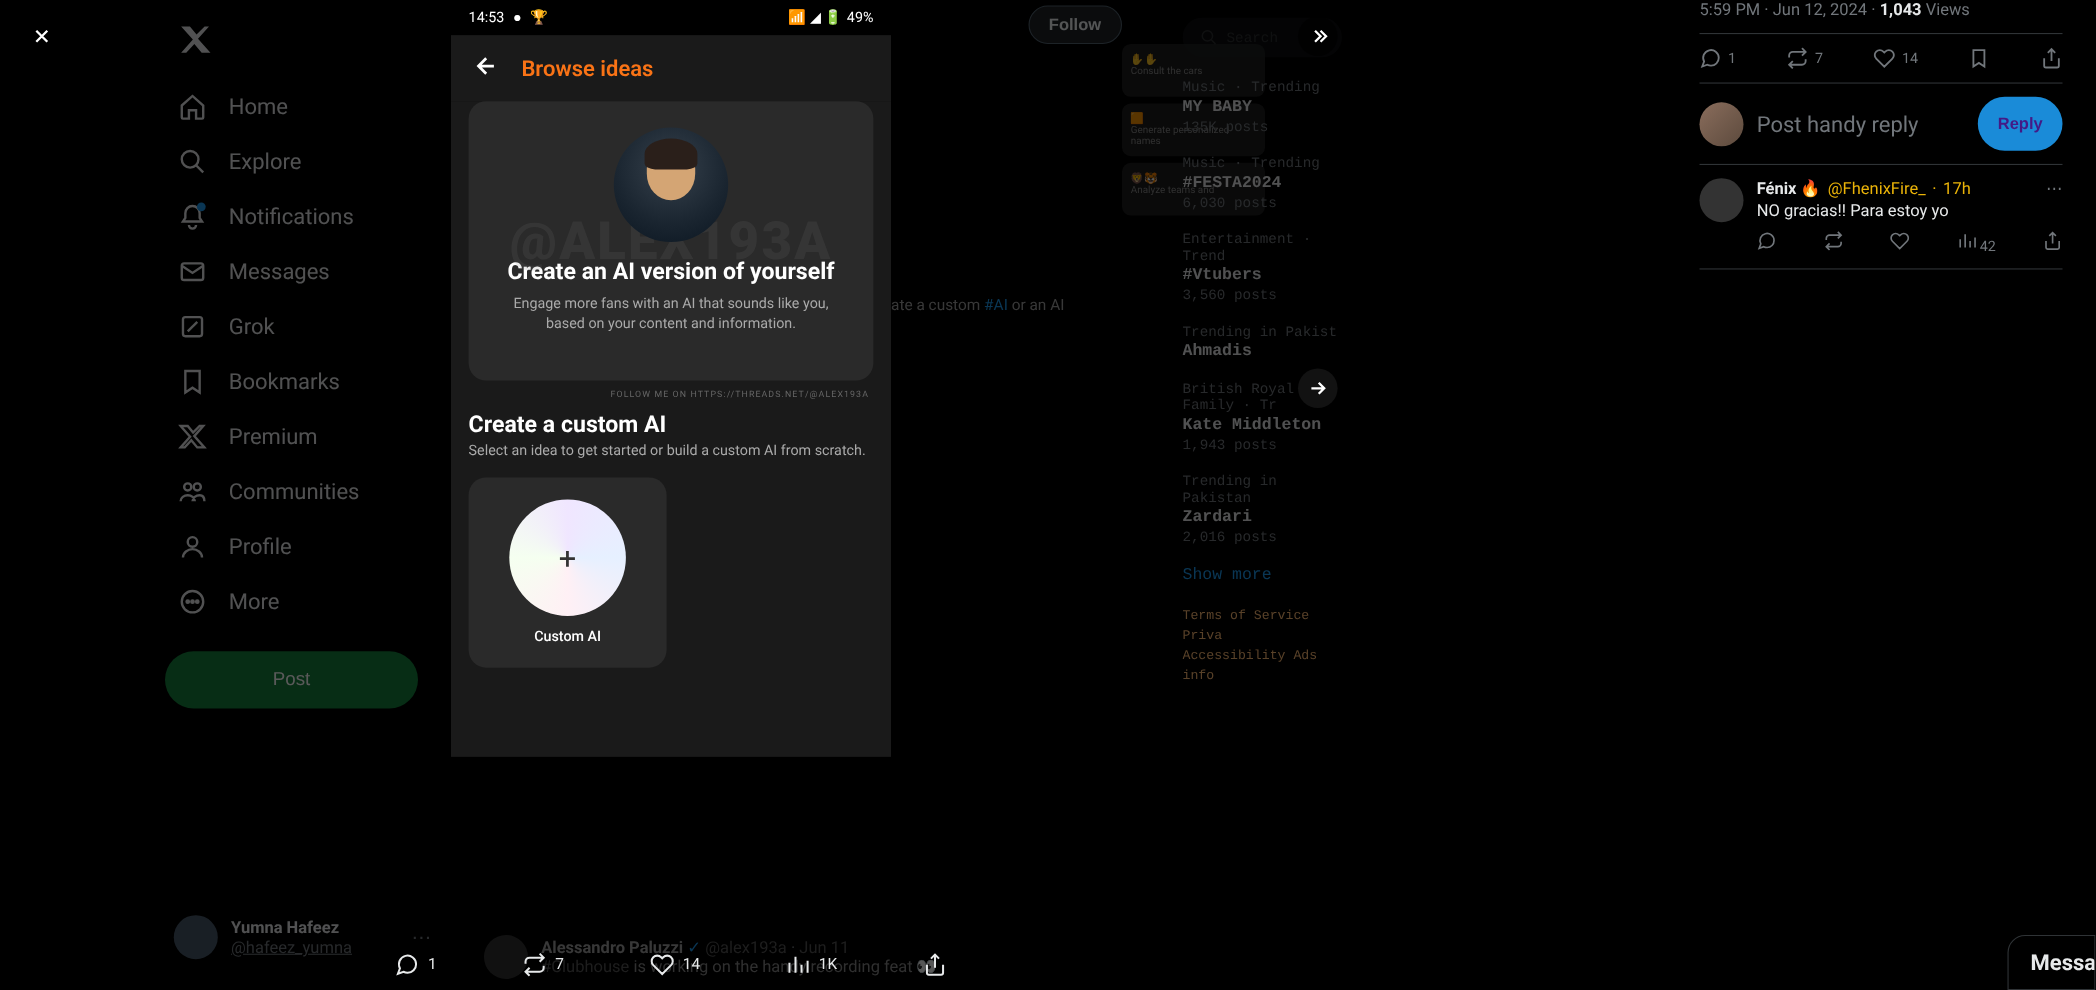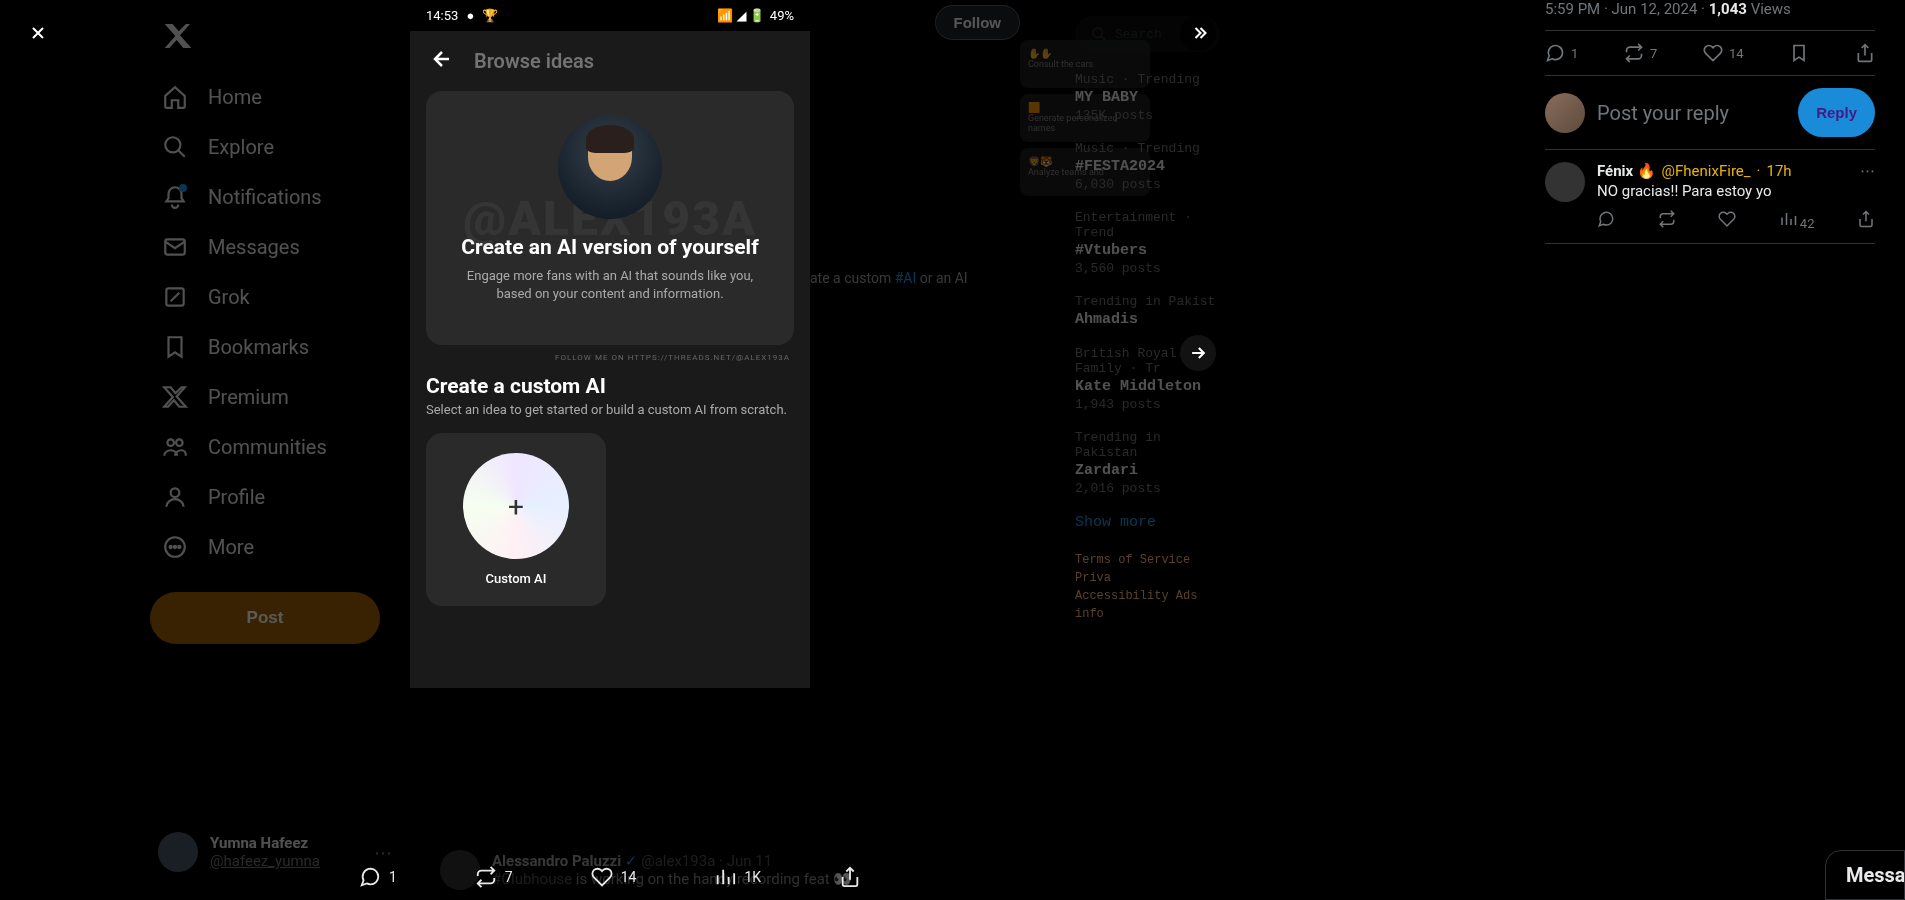--- a/index.html
+++ b/index.html
@@ -6,21 +6,21 @@
 body { background: #000; color: #e7e9ea; font-family: -apple-system, BlinkMacSystemFont, "Segoe UI", Roboto, Helvetica, Arial, sans-serif; overflow: hidden; width: 1905px; height: 900px; position: relative; }
 .dim-overlay { position: absolute; inset: 0; background: rgba(0,0,0,0.65); z-index: 5; pointer-events: none; }
 
 
 .left-nav { position: absolute; left: 150px; top: 0; width: 260px; height: 100%; padding-top: 10px; z-index: 1; }
 .nav-logo { width: 32px; height: 32px; margin: 10px 12px 20px; }
 .nav-item { display: flex; align-items: center; gap: 20px; padding: 12px 12px; font-size: 20px; color: #e7e9ea; border-radius: 9999px; cursor: pointer; }
 .nav-item .icon { width: 26px; height: 26px; display: flex; align-items: center; justify-content: center; }
 .nav-item svg { width: 26px; height: 26px; stroke: #e7e9ea; fill: none; stroke-width: 2; }
 .notif-dot { position: absolute; width: 8px; height: 8px; background: #1d9bf0; border-radius: 50%; margin-left: 16px; margin-top: -18px; }
-.post-btn { background: #a16207; color: #fff; border: none; border-radius: 9999px; width: 230px; height: 52px; font-size: 17px; font-weight: 700; margin: 20px 0 0 0; cursor: pointer; }
+.post-btn { background: #15803d; color: #fff; border: none; border-radius: 9999px; width: 230px; height: 52px; font-size: 17px; font-weight: 400; margin: 20px 0 0 0; cursor: pointer; }
 .account { position: absolute; bottom: 20px; left: 150px; display: flex; align-items: center; gap: 12px; width: 250px; padding: 8px; z-index: 1; }
 .account .avatar { width: 40px; height: 40px; border-radius: 50%; background: #495a6b; }
 .account .names { display: flex; flex-direction: column; }
 .account .display { font-weight: 700; font-size: 15px; }
 .account .handle { color: #71767b; font-size: 15px; text-decoration: underline; }
 .account .more { margin-left: auto; color: #71767b; font-size: 18px; }
 
 
 .center-col { position: absolute; left: 430px; top: 0; width: 620px; height: 100%; z-index: 1; }
 .follow-btn { position: absolute; right: 30px; top: 5px; background: #202327; color: #eff3f4; border: 1px solid #536471; border-radius: 9999px; padding: 8px 18px; font-weight: 700; font-size: 15px; }
@@ -62,21 +62,21 @@
 .reply-tweet .actions svg { width: 18px; height: 18px; stroke: #71767b; fill: none; stroke-width: 2; }
 .more-dots { color: #71767b; margin-left: auto; cursor: pointer; }
 
 
 .lightbox { position: absolute; left: 410px; top: 0; width: 400px; height: 688px; background: #111; z-index: 20; border-radius: 0; overflow: hidden; }
 .statusbar { display: flex; justify-content: space-between; padding: 8px 16px; font-size: 13px; color: #fff; background: #000; }
 .statusbar .left { display: flex; gap: 8px; align-items: center; }
 .statusbar .right { display: flex; gap: 4px; align-items: center; }
 .browse-header { display: flex; align-items: center; gap: 20px; padding: 16px 20px; background: #1a1a1a; }
 .browse-header .back svg { width: 24px; height: 24px; stroke: #fff; stroke-width: 2.5; fill: none; }
-.browse-header .title { font-size: 20px; font-weight: 600; color: #737373; }
+.browse-header .title { font-size: 20px; font-weight: 600; color: #f97316; }
 .phone-body { padding: 0 16px; background: #1a1a1a; height: 100%; }
 .ai-card { background: #2a2a2a; border-radius: 16px; padding: 24px; text-align: center; margin-bottom: 8px; position: relative; }
 .ai-avatar { width: 104px; height: 104px; border-radius: 50%; margin: 0 auto 16px; background: radial-gradient(circle at 50% 35%, #d4a574 0%, #d4a574 25%, #2a3540 26%, #1a2530 60%, #0a1520 100%); position: relative; overflow: hidden; }
 .ai-avatar::before { content: ''; position: absolute; top: 18px; left: 30px; width: 44px; height: 48px; background: #d4a574; border-radius: 40% 40% 50% 50%; }
 .ai-avatar::after { content: ''; position: absolute; top: 10px; left: 28px; width: 48px; height: 28px; background: #2a1f1a; border-radius: 50% 50% 20% 20%; }
 .ai-card h2 { font-size: 21px; font-weight: 700; color: #fff; margin-bottom: 8px; }
 .ai-card p { font-size: 13px; color: #aaa; line-height: 1.4; margin-bottom: 18px; }
 .try-btn { background: #fff; color: #000; border: none; border-radius: 24px; width: 100%; padding: 12px; font-size: 15px; font-weight: 600; cursor: pointer; }
 .watermark { position: absolute; top: 50%; left: 50%; transform: translate(-50%,-50%); font-size: 48px; font-weight: 900; color: rgba(120,120,120,0.15); letter-spacing: 2px; pointer-events: none; }
 .follow-me { text-align: right; font-size: 8px; color: #666; letter-spacing: 1px; margin: 4px 4px 12px 0; }
@@ -313,21 +313,21 @@
         </svg>
       </div>
     <div class="act">
         <svg viewBox="0 0 24 24">
           <path d="M4 12v8a2 2 0 002 2h12a2 2 0 002-2v-8M16 6l-4-4-4 4M12 2v13"></path>
         </svg>
       </div>
   </div>
   <div class="reply-box">
     <div class="avatar"></div>
-    <div class="placeholder">Post your reply</div>
+    <div class="placeholder">Post handy reply</div>
     <button class="reply-btn">Reply</button>
   </div>
   <div class="reply-tweet">
     <div class="avatar"></div>
     <div class="body">
       <div class="header">
         <span class="name">Fénix 🔥</span>
         <span class="handle">@FhenixFire_</span>
         <span class="handle">·</span>
         <span class="handle">17h</span>

